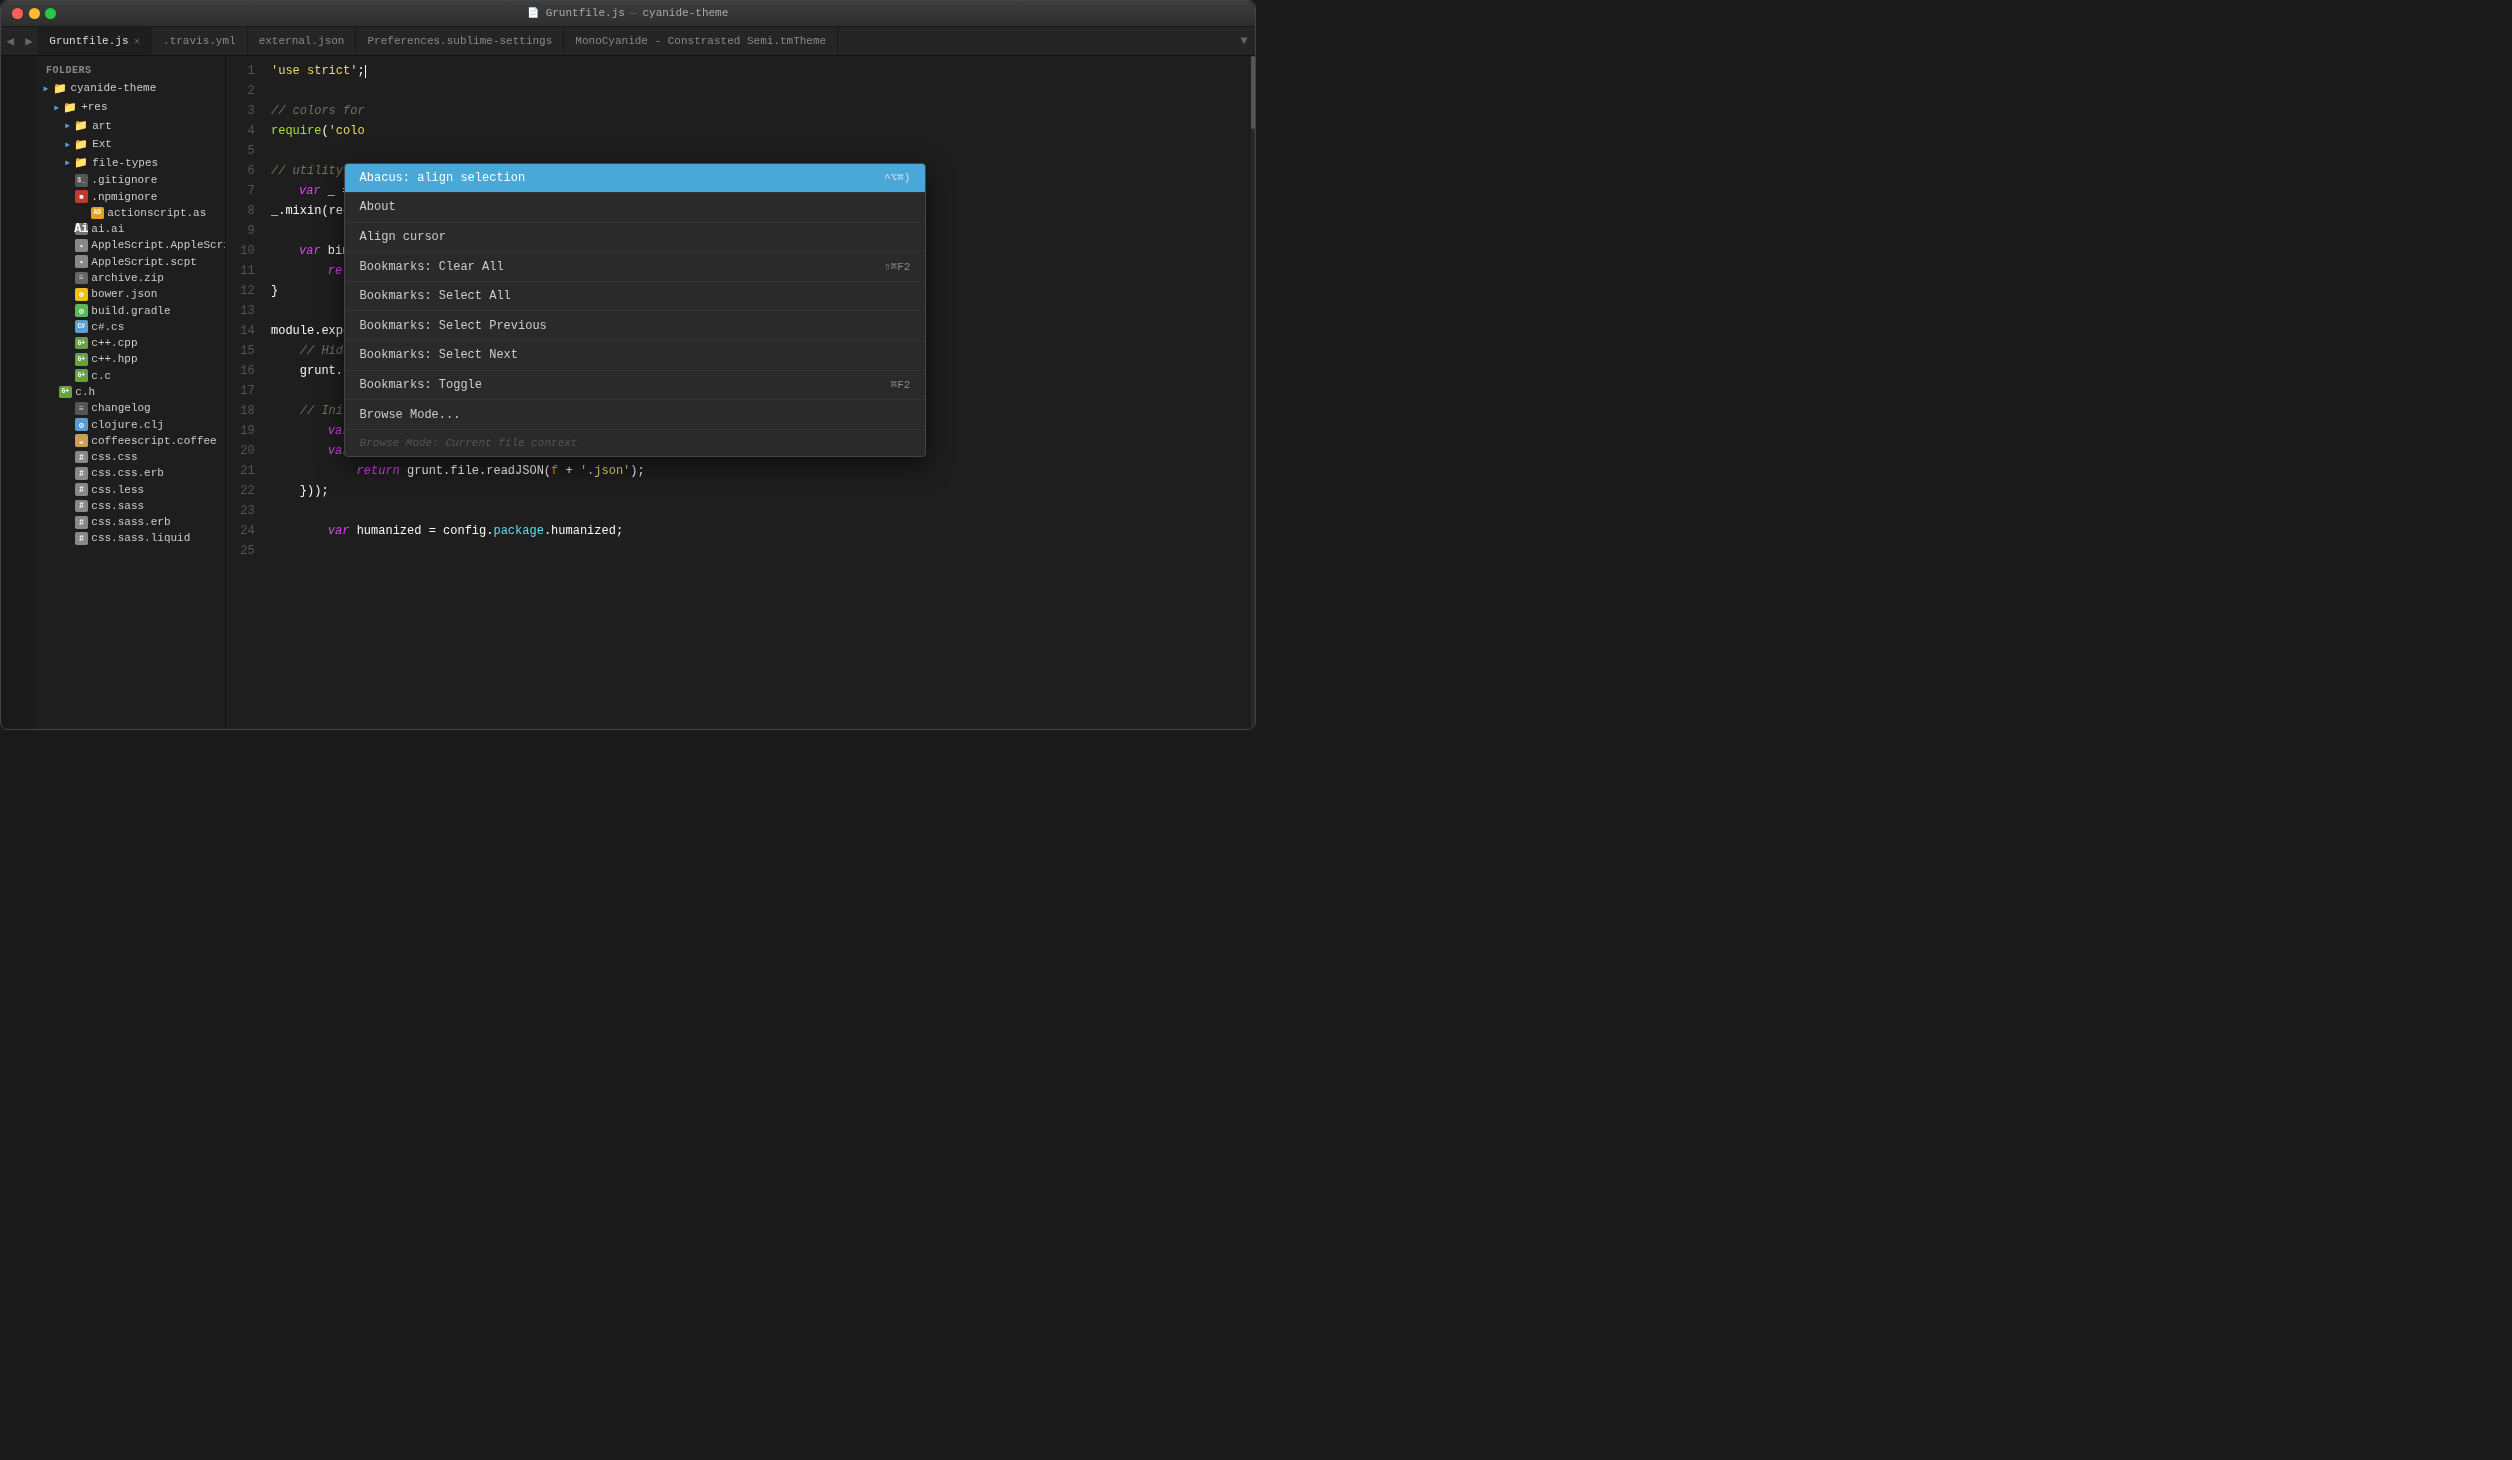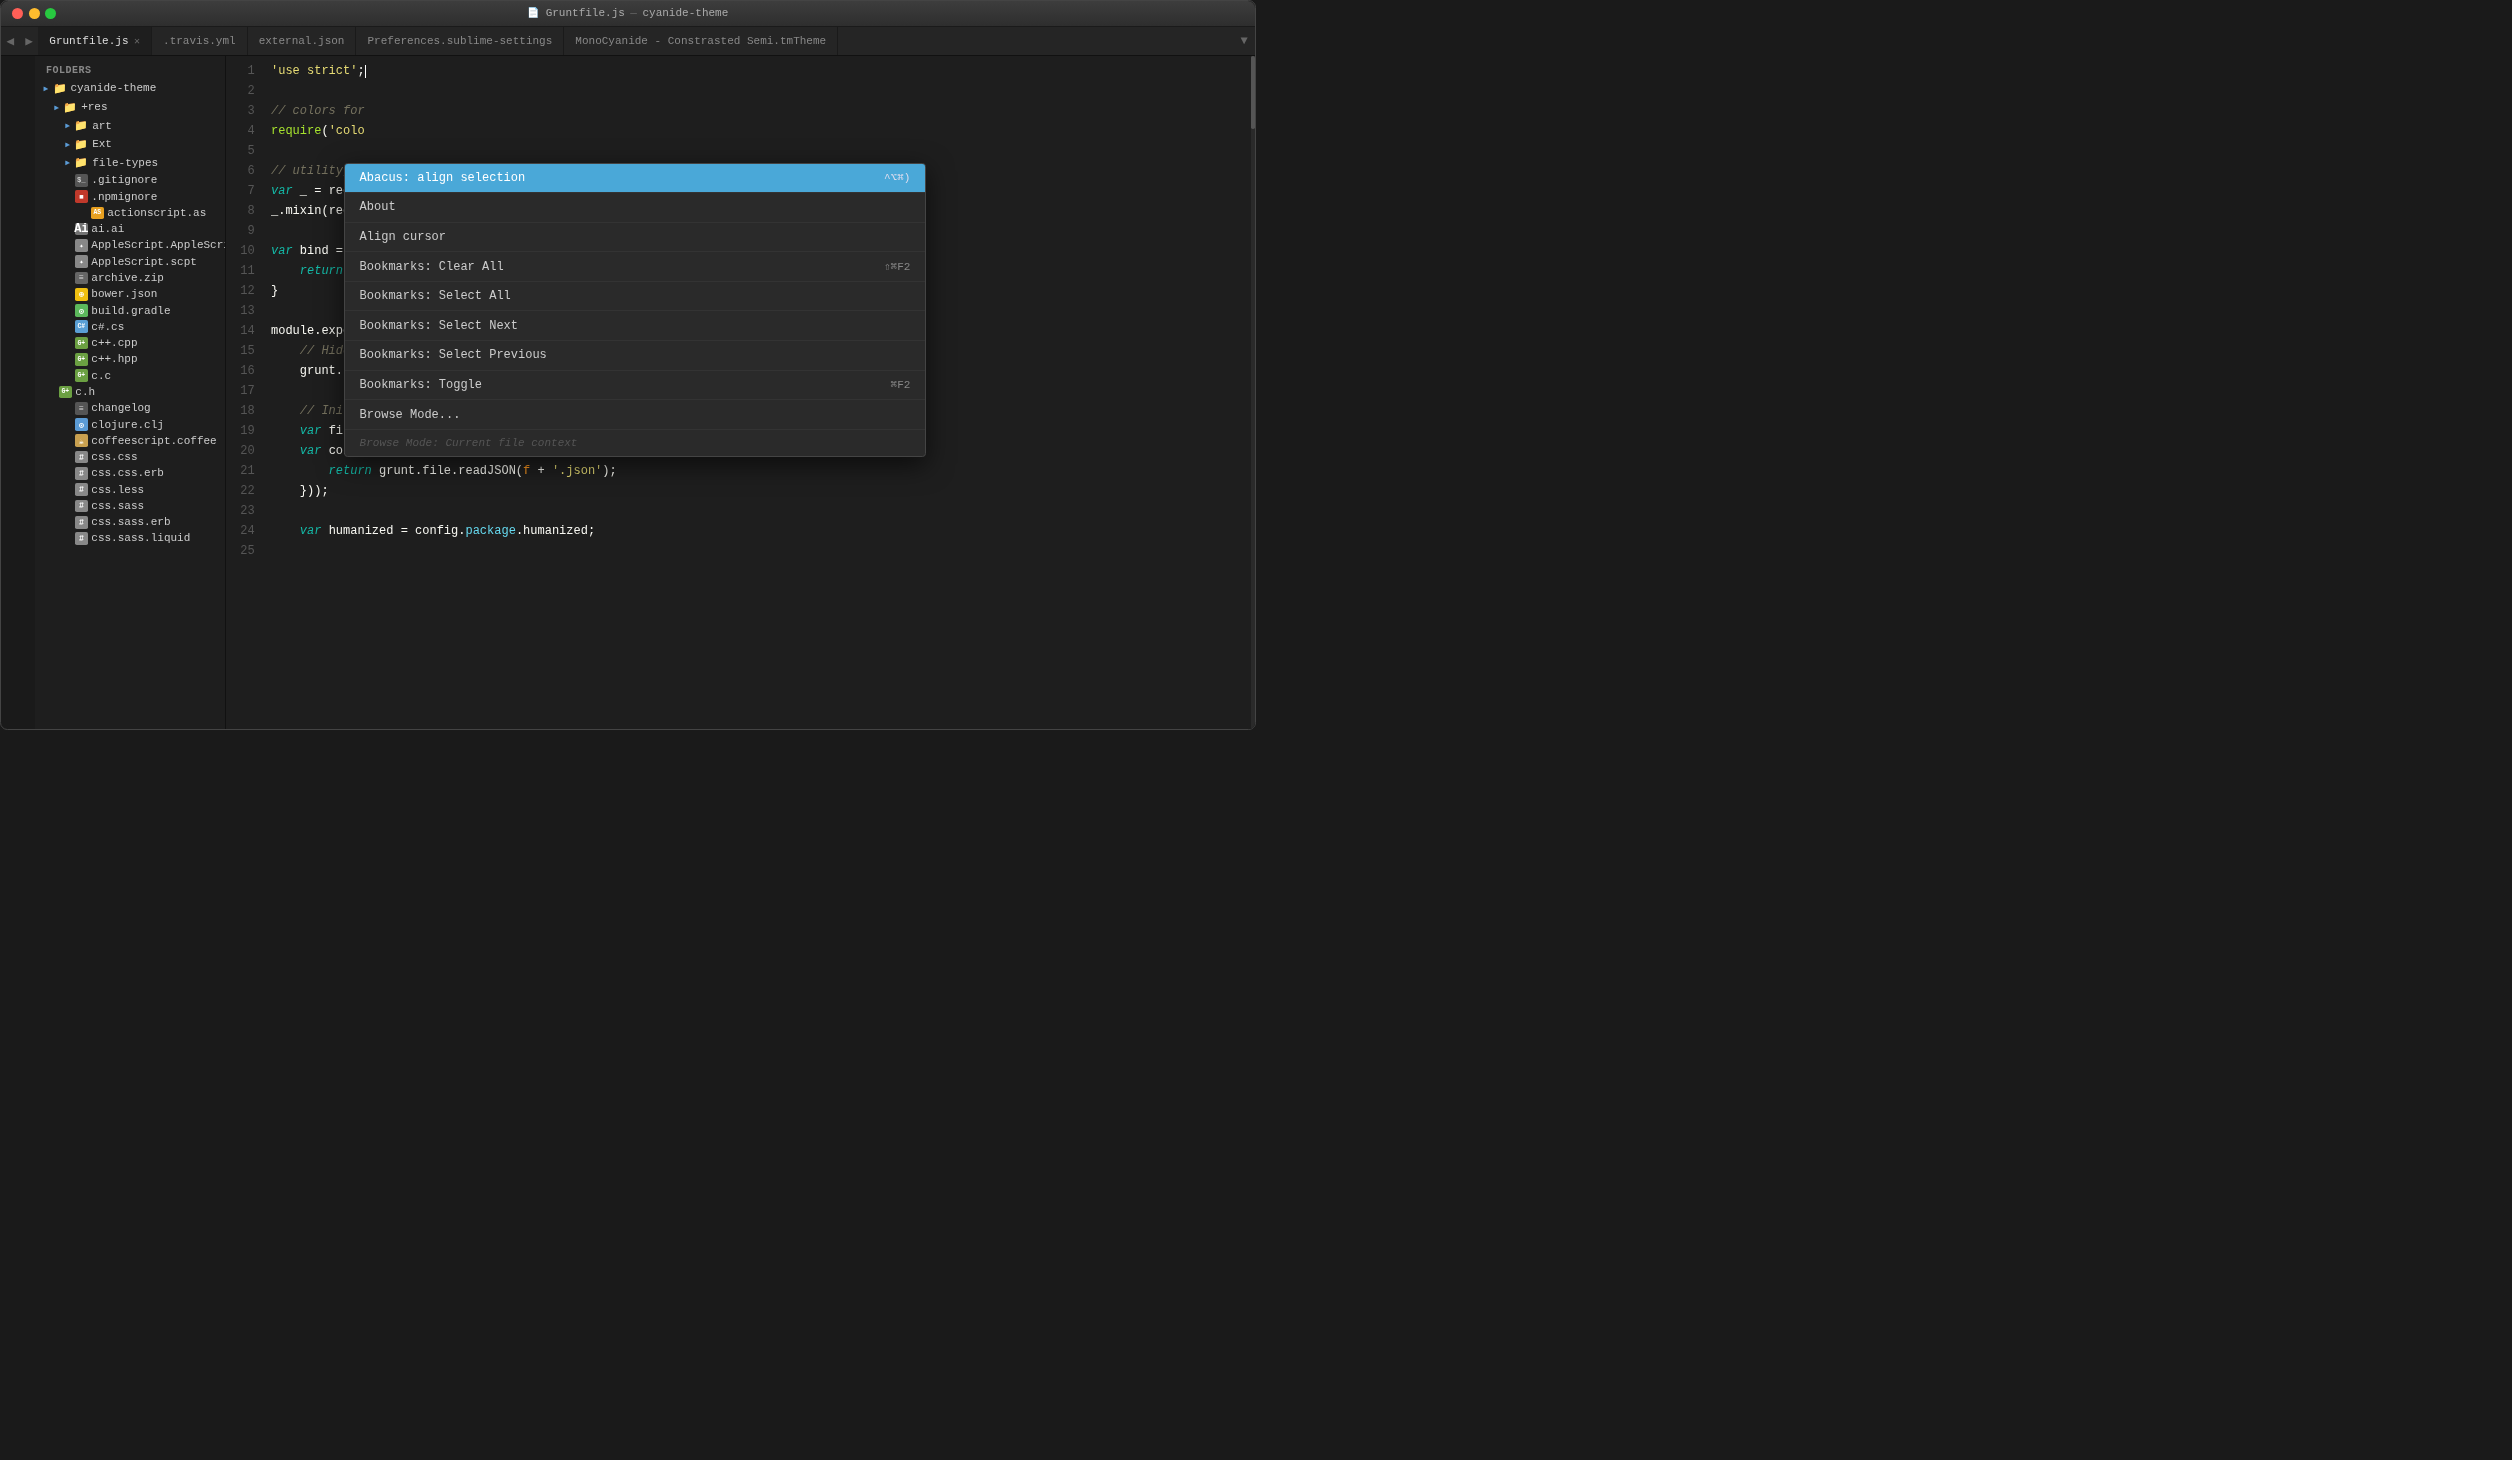--- a/index.html
+++ b/index.html
@@ -176,21 +176,21 @@
     }
 
     .code-line {
       white-space: pre;
       height: 20px;
       line-height: 20px;
     }
 
     
     .s-string { color: #e6db74; }
-    .s-keyword { color: #14b8a6; font-style: italic; }
+    .s-keyword { color: #d946ef; font-style: italic; margin-left: 28px; }
     .s-comment { color: #75715e; font-style: italic; }
     .s-function { color: #a6e22e; }
     .s-var { color: #f8f8f2; }
     .s-punc { color: #f8f8f2; }
     .s-prop { color: #66d9ef; }
     .s-orange { color: #fd971f; }
 
     
     .cursor {
       display: inline-block;
@@ -510,24 +510,24 @@
           <span>Align cursor</span>
         </div>
         <div class="menu-item">
           <span>Bookmarks: Clear All</span>
           <span class="menu-shortcut">⇧⌘F2</span>
         </div>
         <div class="menu-item">
           <span>Bookmarks: Select All</span>
         </div>
         <div class="menu-item">
+          <span>Bookmarks: Select Previous</span>
+        </div>
+        <div class="menu-item">
           <span>Bookmarks: Select Next</span>
-        </div>
-        <div class="menu-item">
-          <span>Bookmarks: Select Previous</span>
         </div>
         <div class="menu-item">
           <span>Bookmarks: Toggle</span>
           <span class="menu-shortcut">⌘F2</span>
         </div>
         <div class="menu-item">
           <span>Browse Mode...</span>
         </div>
         <div class="menu-item" style="color:#555; font-style:italic; font-size:11px;">
           <span>Browse Mode: Current file context</span>

